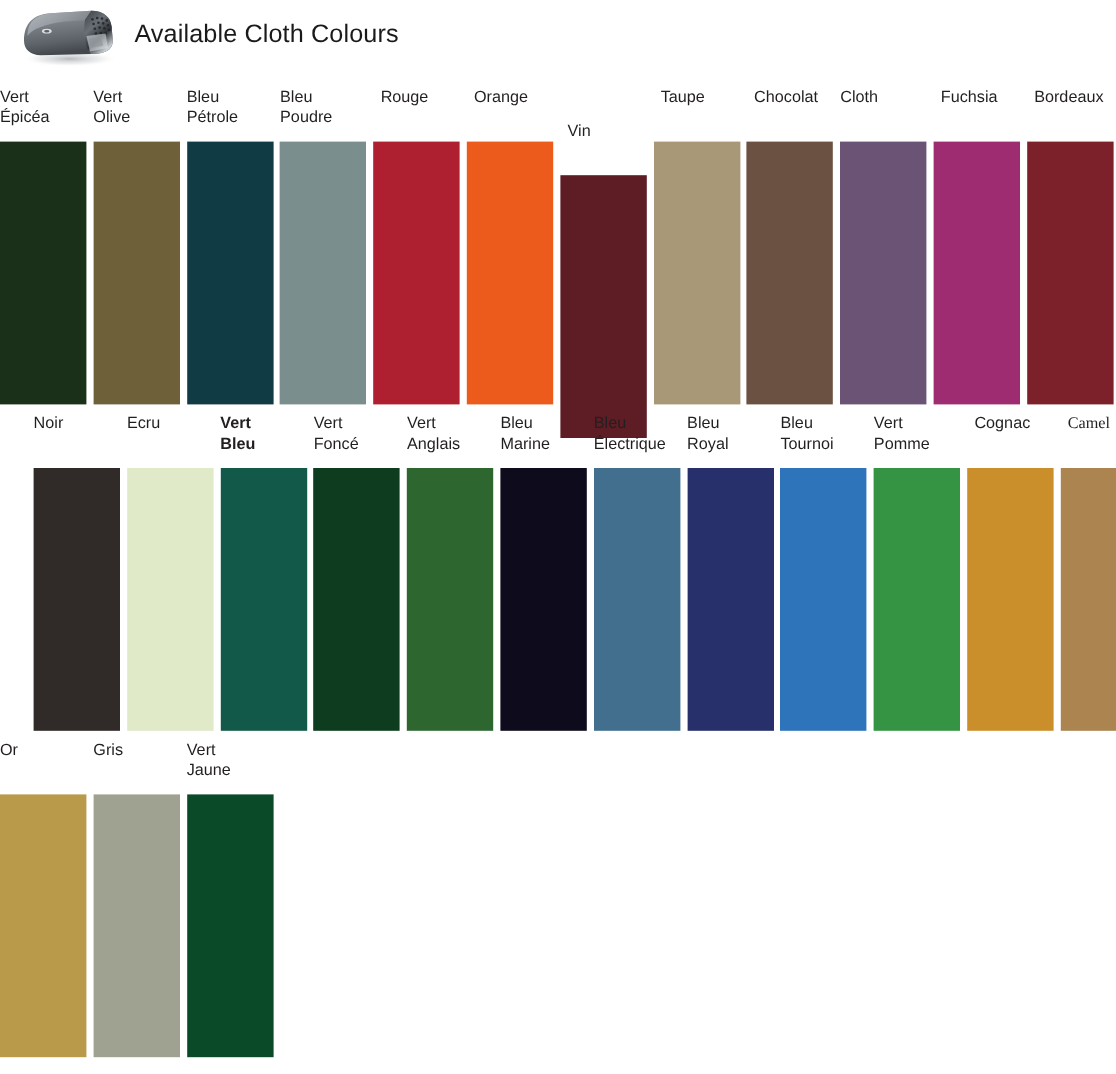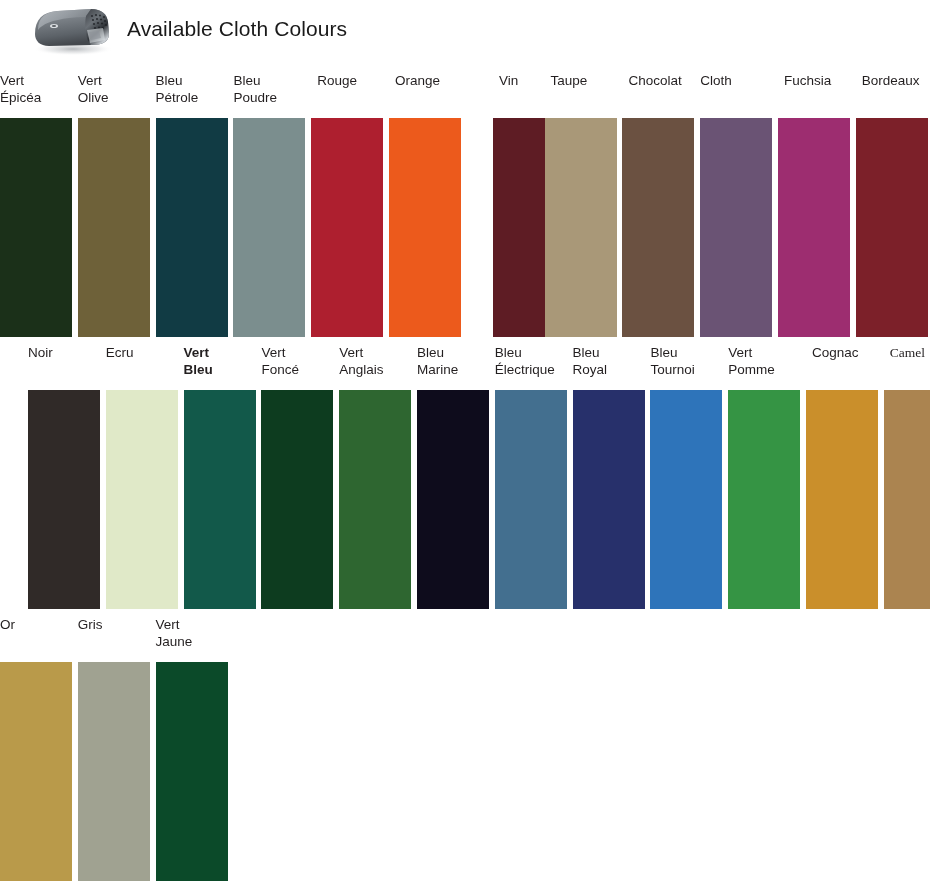--- a/index.html
+++ b/index.html
@@ -12,21 +12,21 @@
     width: 930px; height: 895px;
     font-family: "Liberation Sans", sans-serif;
     color: #231f20;
     overflow: hidden;
     position: relative;
   }
 
   
   #header {
     position: absolute;
-    left: 15px; top: 0;
+    left: 0; top: 0;
     width: 752px; height: 62px;
   }
   #logo {
     position: absolute;
     left: 14px; top: 4px;
     width: 92px; height: 52px;
   }
   #page-title {
     position: absolute;
     left: 112px; top: 17px;
@@ -172,21 +172,21 @@
       <div class="cell-chip" style="background: rgb(123, 142, 142);"></div>
     </div>
     <div class="cell" style="left: 311.2px; padding-left: 16px;">
       <div class="cell-label indent">Rouge</div>
       <div class="cell-chip" style="background: rgb(174, 31, 47);"></div>
     </div>
     <div class="cell" style="left: 389px;">
       <div class="cell-label indent">Orange</div>
       <div class="cell-chip" style="background: rgb(236, 90, 28);"></div>
     </div>
-    <div class="cell" style="left: 493px;">
+    <div class="cell" style="left: 467px; margin-top: 28px;">
       <div class="cell-label indent">Vin</div>
       <div class="cell-chip" style="background: rgb(94, 28, 36);"></div>
     </div>
     <div class="cell" style="left: 544.6px;">
       <div class="cell-label indent">Taupe</div>
       <div class="cell-chip" style="background: rgb(169, 152, 120);"></div>
     </div>
     <div class="cell" style="left: 622.4px;">
       <div class="cell-label indent">Chocolat</div>
       <div class="cell-chip" style="background: rgb(107, 81, 65);"></div>

